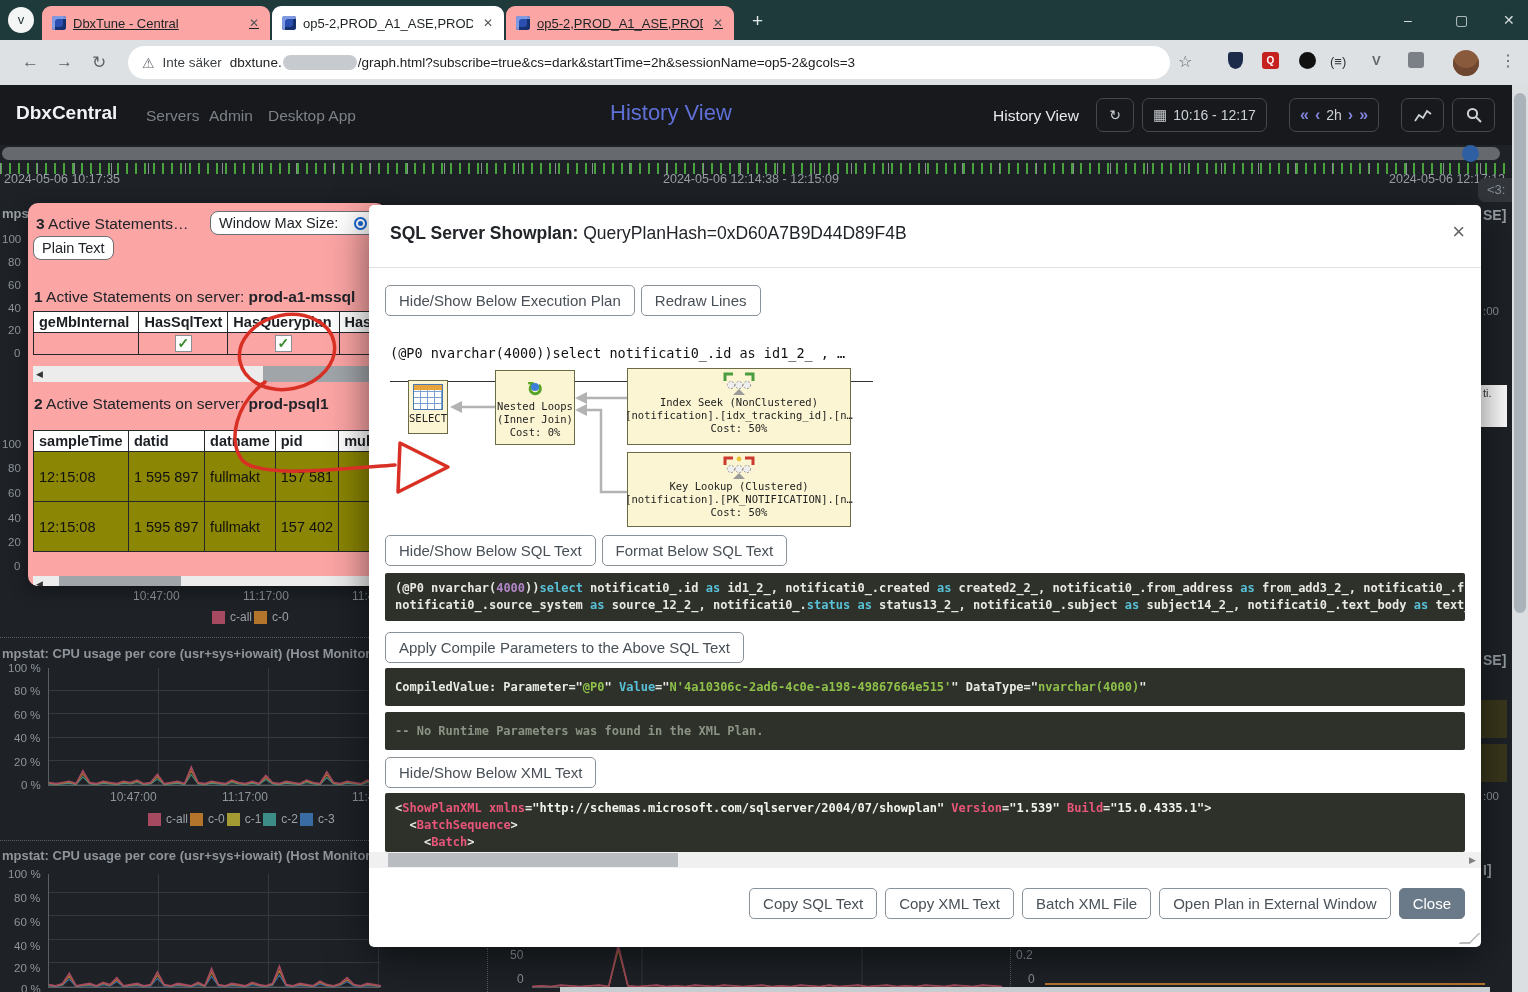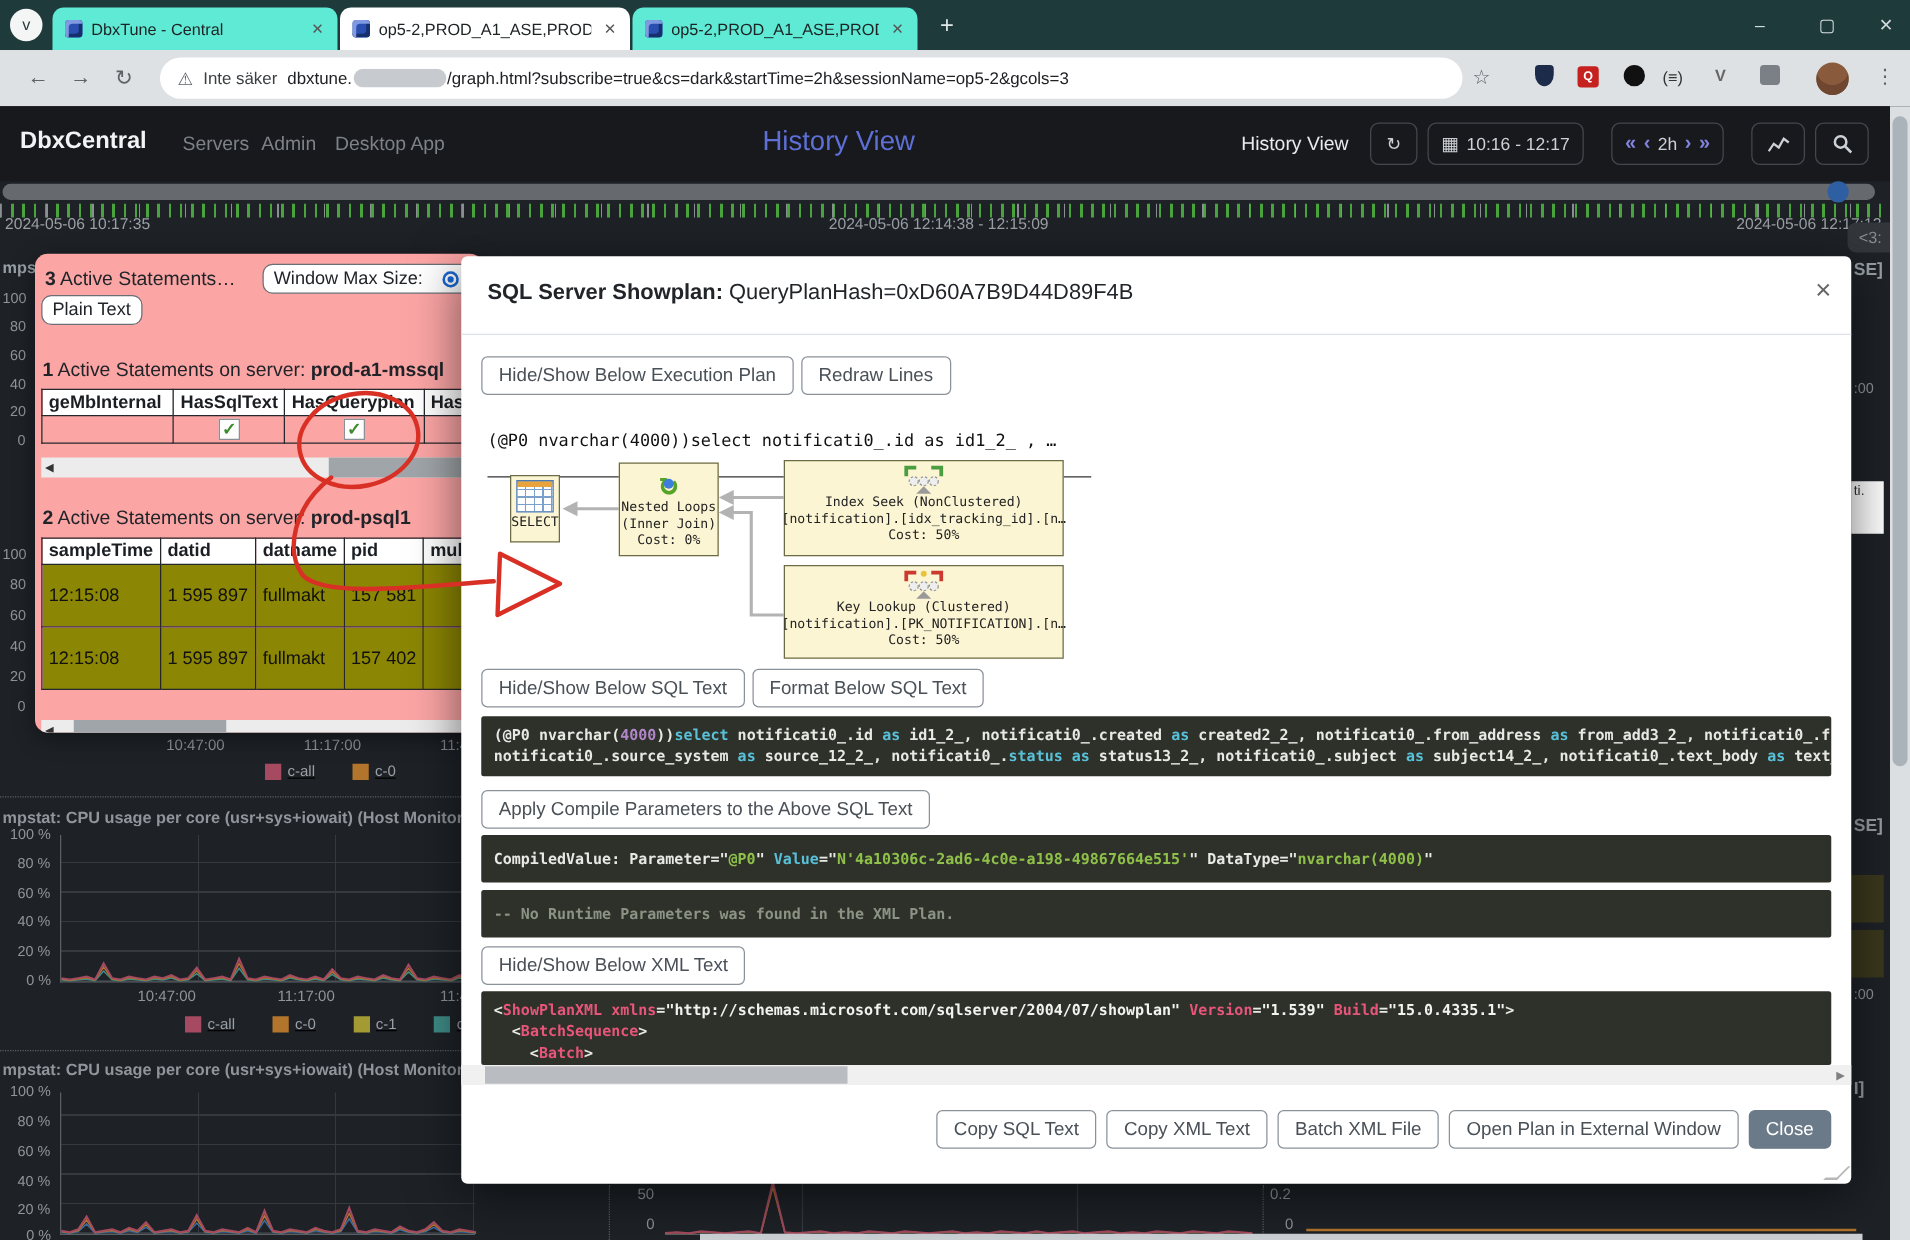--- a/index.html
+++ b/index.html
@@ -7,21 +7,21 @@
   #screen {
     position:relative; width:1528px; height:992px; overflow:hidden;
     background:#1e2227; font-family:"Liberation Sans", sans-serif;
   }
   .f { position:absolute; }
 
   
   .tabstrip { left:0; top:0; width:1528px; height:40px; background:#1f3a3b; }
   .tab-search { left:8px; top:7px; width:26px; height:26px; border-radius:50%; background:#f4f6f6; color:#2b3a3a; font-size:13px; text-align:center; line-height:25px; }
   .tab { top:6px; height:34px; border-radius:9px 9px 0 0; display:flex; align-items:center; padding:0 8px 0 10px; gap:7px; font-size:13px; color:#1d2224; }
-  .tab.inactive { background:#5eead4; }
+  .tab.inactive { background:#fca5a5;text-decoration:underline; }
   .tab.active { background:#ffffff; }
   .tab .title { flex:1; white-space:nowrap; overflow:hidden; }
   .tab .x { color:#555; font-size:12px; padding:0 3px; }
   .favicon { width:14px; height:14px; border-radius:3px; background:#2a4fb0;
     box-shadow: inset 3px 3px 0 #7f9ae0, inset -3px -3px 0 #16306e; flex:0 0 14px; }
   .newtab { left:752px; top:10px; color:#dfe7e7; font-size:19px; }
   .wctl { top:12px; color:#d3dbdb; font-size:14px; }
 
   .toolbar { left:0; top:40px; width:1528px; height:45px; background:#dde1e4; }
   .navglyph { top:52px; color:#5f6368; font-size:17px; }
@@ -65,21 +65,21 @@
   .ylab { color:#8f959b; font-size:11.5px; }
   .xlab { color:#8f959b; font-size:12px; }
   .ctitle { color:#8f959b; font-size:13px; font-weight:bold; white-space:nowrap; overflow:hidden; width:380px; }
   .plot { border-left:1px solid #5a5f64; border-bottom:1px solid #5a5f64;
     background:
       repeating-linear-gradient(0deg, #353a40 0 1px, transparent 1px 23.6px),
       repeating-linear-gradient(90deg, transparent 0 109px, #353a40 109px 110px);
   }
   .dotsep-h { border-top:1px dotted #5a5f64; height:0; }
   .dotsep-v { border-left:1px dotted #5a5f64; width:0; }
-  .leg { display:flex; align-items:flex-start; gap:30px;text-decoration:underline; }
+  .leg { display:flex; align-items:flex-start; gap:2px; }
   .leg .it { display:flex; align-items:center; gap:5px; color:#9aa0a6; font-size:12px; }
   .sw { width:13px; height:13px; }
 
   
   .popup { left:28px; top:203px; width:358px; height:383px; background:#fca5a5; border-radius:10px; box-shadow:0 4px 18px rgba(0,0,0,.45); z-index:20; color:#1b1f23; overflow:hidden; }
   .popup .hline { font-size:15.5px; color:#202429; }
   .chip { border:1.5px solid #6a6f74; border-radius:8px; font-size:14.5px; color:#202429; display:flex; align-items:center; gap:16px; padding:3px 8px; background:#fff; }
   .radio { width:13px; height:13px; border-radius:50%; background:#1967d2; box-shadow: inset 0 0 0 2px #1967d2, inset 0 0 0 4px #fff; }
   table.ptab { border-collapse:collapse; table-layout:fixed; }
   table.ptab th, table.ptab td { border:1.5px solid #24282c; font-size:14.5px; padding:2px 5px; overflow:hidden; white-space:nowrap; }
@@ -370,21 +370,21 @@
             </td>
         <td></td>
       </tr>
     </tbody>
       </table>
     <div class="pscroll f" style="left:5px; top:163px; width:348px;">
       <span class="la">◀</span>
       <span class="thumb" style="left:230px; width:110px;"></span>
     </div>
 
-    <div class="f hline" style="left:6px; top:203px;"><b>2</b> <span>Active Statements on server:</span> <b>prod-psql1</b></div>
+    <div class="f hline" style="left:6px; top:192px;"><b>2</b> <span>Active Statements on server:</span> <b>prod-psql1</b></div>
     <table class="ptab f" style="left:5px; top:227px;">
       <colgroup>
           <col style="width:96px">
           <col style="width:78px">
           <col style="width:68px">
           <col style="width:62px">
           <col style="width:50px">
         </colgroup>
       <tbody>
           <tr>

